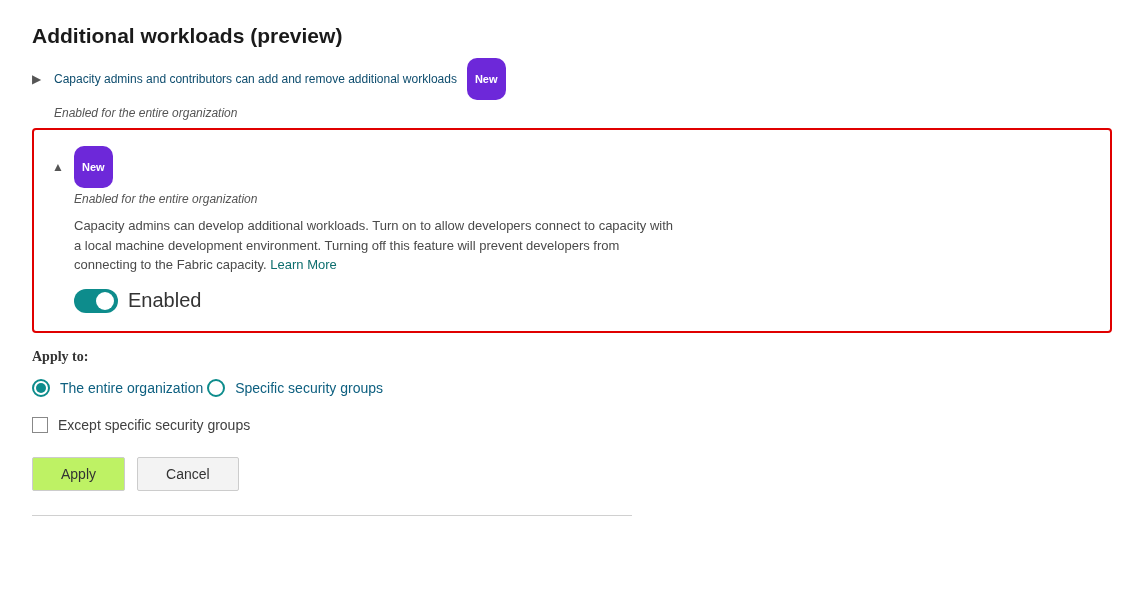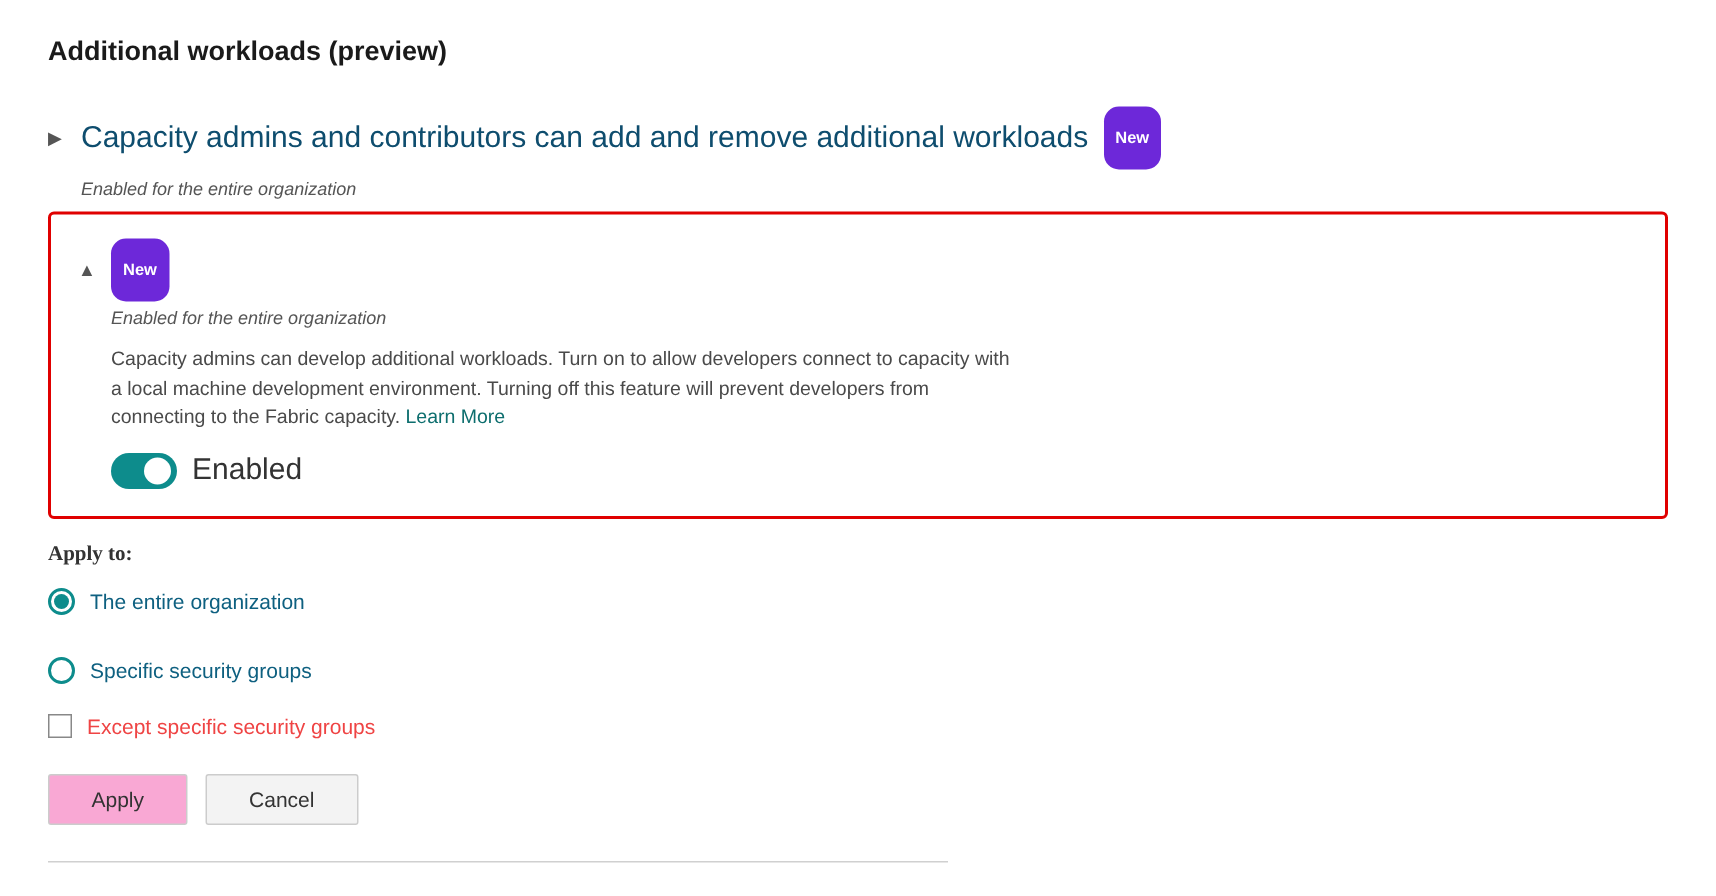--- a/index.html
+++ b/index.html
@@ -7,24 +7,24 @@
     body {
       font-family: 'Segoe UI', Tahoma, Geneva, Verdana, sans-serif;
       background: #ffffff;
       color: #333;
       width: 1144px;
       min-height: 597px;
       padding: 24px 32px;
     }
 
     .page-title {
-      font-size: 18px;
+      font-size: 21px;
       font-weight: 600;
       color: #1a1a1a;
-      margin-bottom: 20px;
+      margin-bottom: 4px;
     }
 
     .section {
       margin-bottom: 8px;
     }
 
     .section-row {
       display: flex;
       align-items: center;
       gap: 10px;
@@ -33,21 +33,21 @@
     }
 
     .section-row .chevron {
       font-size: 12px;
       color: #555;
       width: 12px;
       display: inline-block;
     }
 
     .section-title {
-      font-size: 20px;
+      font-size: 12px;
       font-weight: 500;
       color: #0e4d6e;
     }
 
     .badge {
       background-color: #6d28d9;
       color: #fff;
       font-size: 11px;
       font-weight: 600;
       padding: 15px 8px;
@@ -150,22 +150,22 @@
     .apply-to-title {
       font-size: 14px;
       font-weight: 600;
       color: #333;
       margin-bottom: 10px;
       font-family: Liberation Serif, serif;
     }
 
     .radio-group {
       display: flex;
-      flex-direction: column;
-      gap: 20px;
+      flex-direction: row;
+      gap: 4px;
       margin-bottom: 12px;
     }
 
     .radio-item {
       display: flex;
       align-items: center;
       gap: 10px;
       padding: 4px 0;
       cursor: pointer;
     }
@@ -212,21 +212,21 @@
       width: 16px;
       height: 16px;
       border: 1.5px solid #888;
       background: #fff;
       cursor: pointer;
       flex-shrink: 0;
     }
 
     .checkbox-label {
       font-size: 14px;
-      color: #ef4444;
+      color: #404040;
     }
 
     
     .button-row {
       display: flex;
       gap: 12px;
       margin-top: 20px;
     }
 
     .btn {
@@ -234,21 +234,21 @@
       font-size: 14px;
       border: 1px solid #ccc;
       border-radius: 2px;
       cursor: pointer;
       background: #f3f3f3;
       color: #333;
       font-family: inherit;
     }
 
     .btn-apply {
-      background: #f9a8d4;
+      background: #bef264;
     }
 
     .btn-cancel {
       background: #f3f3f3;
     }
 
     .divider {
       border: none;
       border-top: 1px solid #d0d0d0;
       margin-top: 24px;

